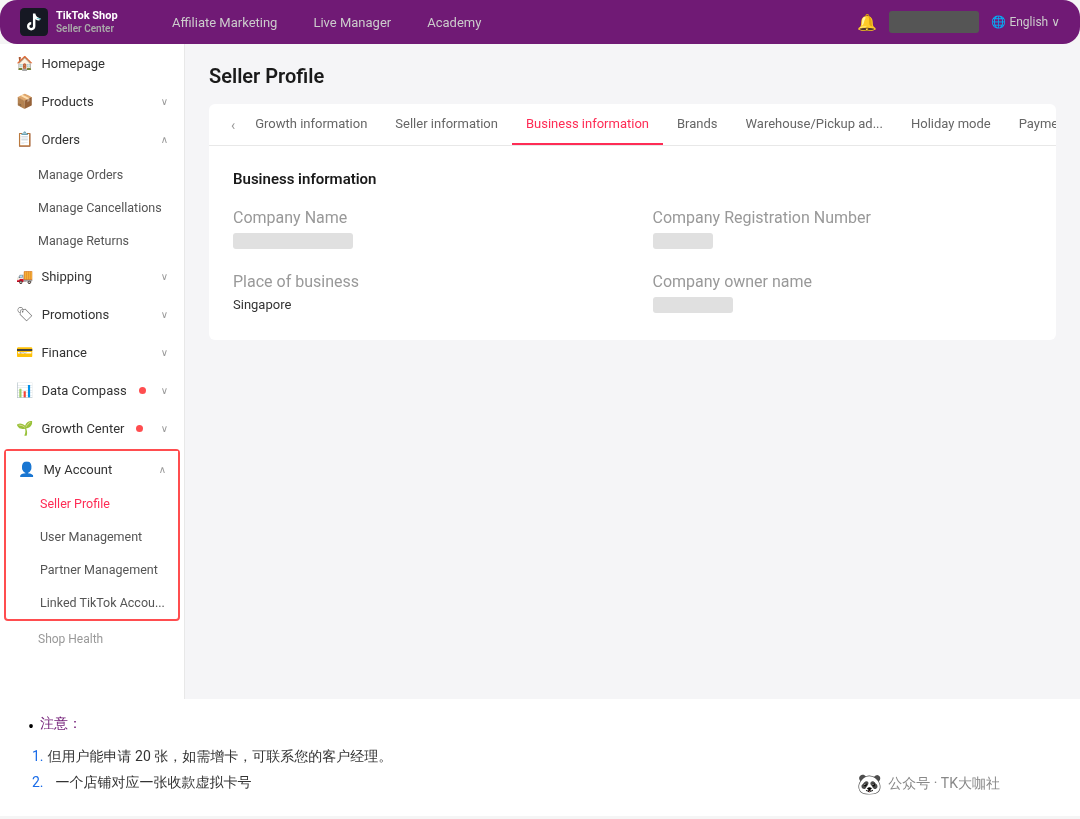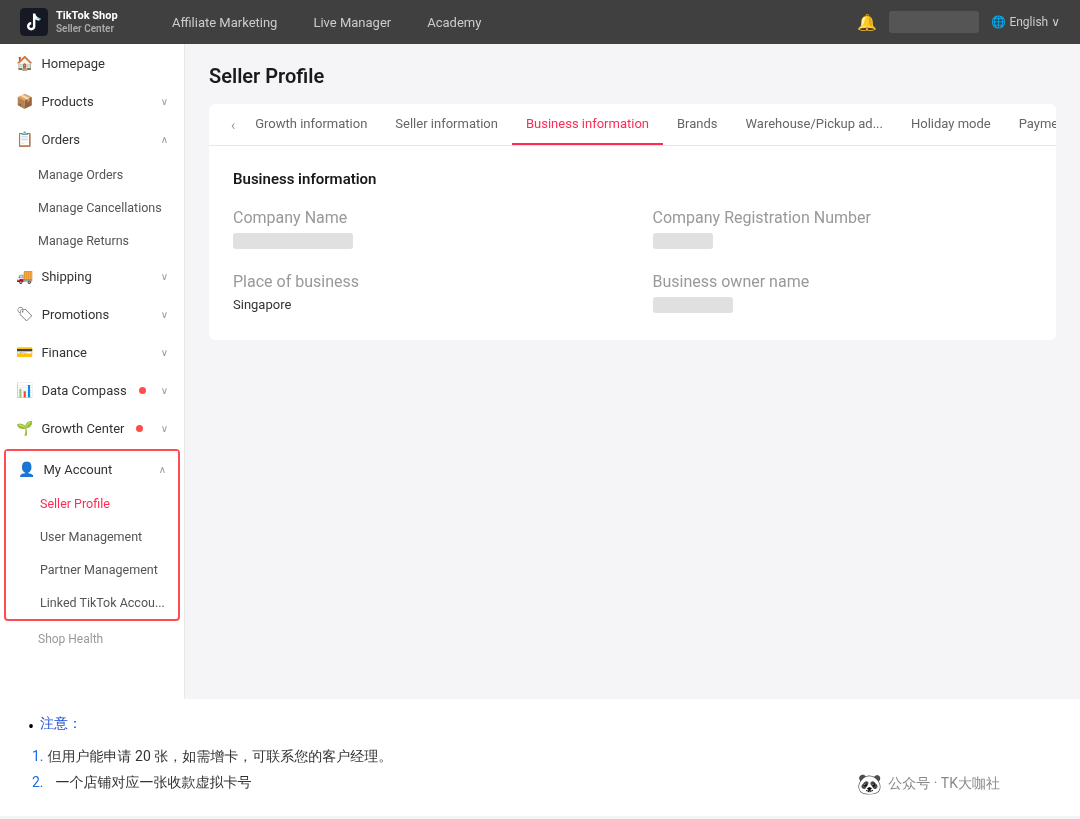--- a/index.html
+++ b/index.html
@@ -1,25 +1,26 @@
 <!DOCTYPE html>
 <html><head>
   <meta charset="utf-8">
   <style>
     * { margin: 0; padding: 0; box-sizing: border-box; }
     body { font-family: -apple-system, BlinkMacSystemFont, 'Segoe UI', Roboto, sans-serif; background: #f5f5f5; width: 1080px; min-height: 819px; }
 
     
     .topnav {
-      background: #404040;
+      background: #701a75;
       height: 44px;
       display: flex;
       align-items: center;
       padding: 0 20px;
       gap: 32px;
+      border-radius: 17px;
     }
     .topnav-logo {
       display: flex;
       align-items: center;
       gap: 8px;
       color: white;
       font-size: 13px;
       font-weight: 600;
       min-width: 120px;
     }
@@ -337,35 +338,35 @@
             <span class="blurred-value small"></span>
           </div>
         </div>
 
         <div class="info-field">
           <label>Place of business</label>
           <div class="info-value">Singapore</div>
         </div>
 
         <div class="info-field">
-          <label>Business owner name</label>
+          <label>Company owner name</label>
           <div class="info-value">
             <span class="blurred-value med"></span>
           </div>
         </div>
 
       </div>
     </div>
   </main>
 </div>
 
 <div class="bottom-section">
   <div style="display:flex; align-items:flex-start; gap:6px; margin-bottom:10px;">
     <span style="font-size:18px; line-height:1.3;">•</span>
-    <span style="font-size:14px; font-weight:500; color:#1d4ed8;">注意：</span>
+    <span style="font-size:14px; font-weight:500; color:#701a75;">注意：</span>
   </div>
   <div style="margin-bottom:8px; padding-left:4px; display:flex; gap:4px;">
     <span style="color:#1a6ce8; font-size:14px;">1.</span>
     <span style="font-size:14px; color:#333;text-align:right;">但用户能申请 20 张，如需增卡，可联系您的客户经理。</span>
   </div>
   <div style="margin-bottom:8px; padding-left:4px; display:flex; gap:4px;">
     <span style="color:#1a6ce8; font-size:14px;">2.</span>
     <span style="font-size:14px; color:#333;margin-left:8px;">一个店铺对应一张收款虚拟卡号</span>
   </div>
   <div style="position:absolute; right:80px; bottom:20px; display:flex; align-items:center; gap:6px; color:#888; font-size:14px;">

